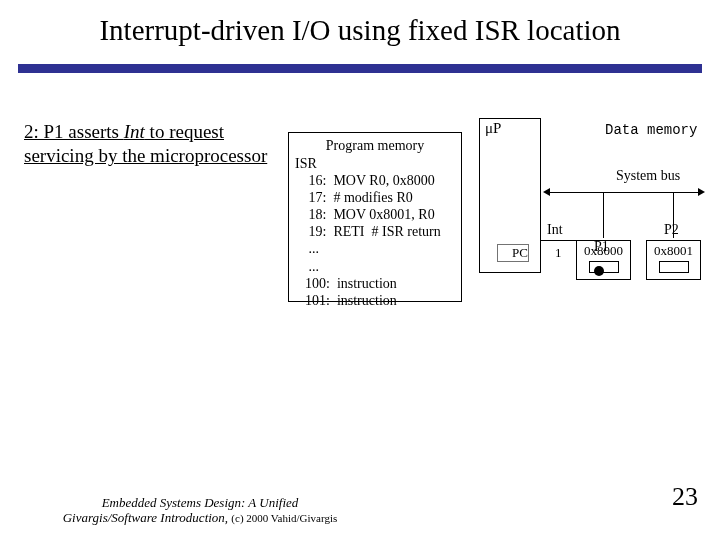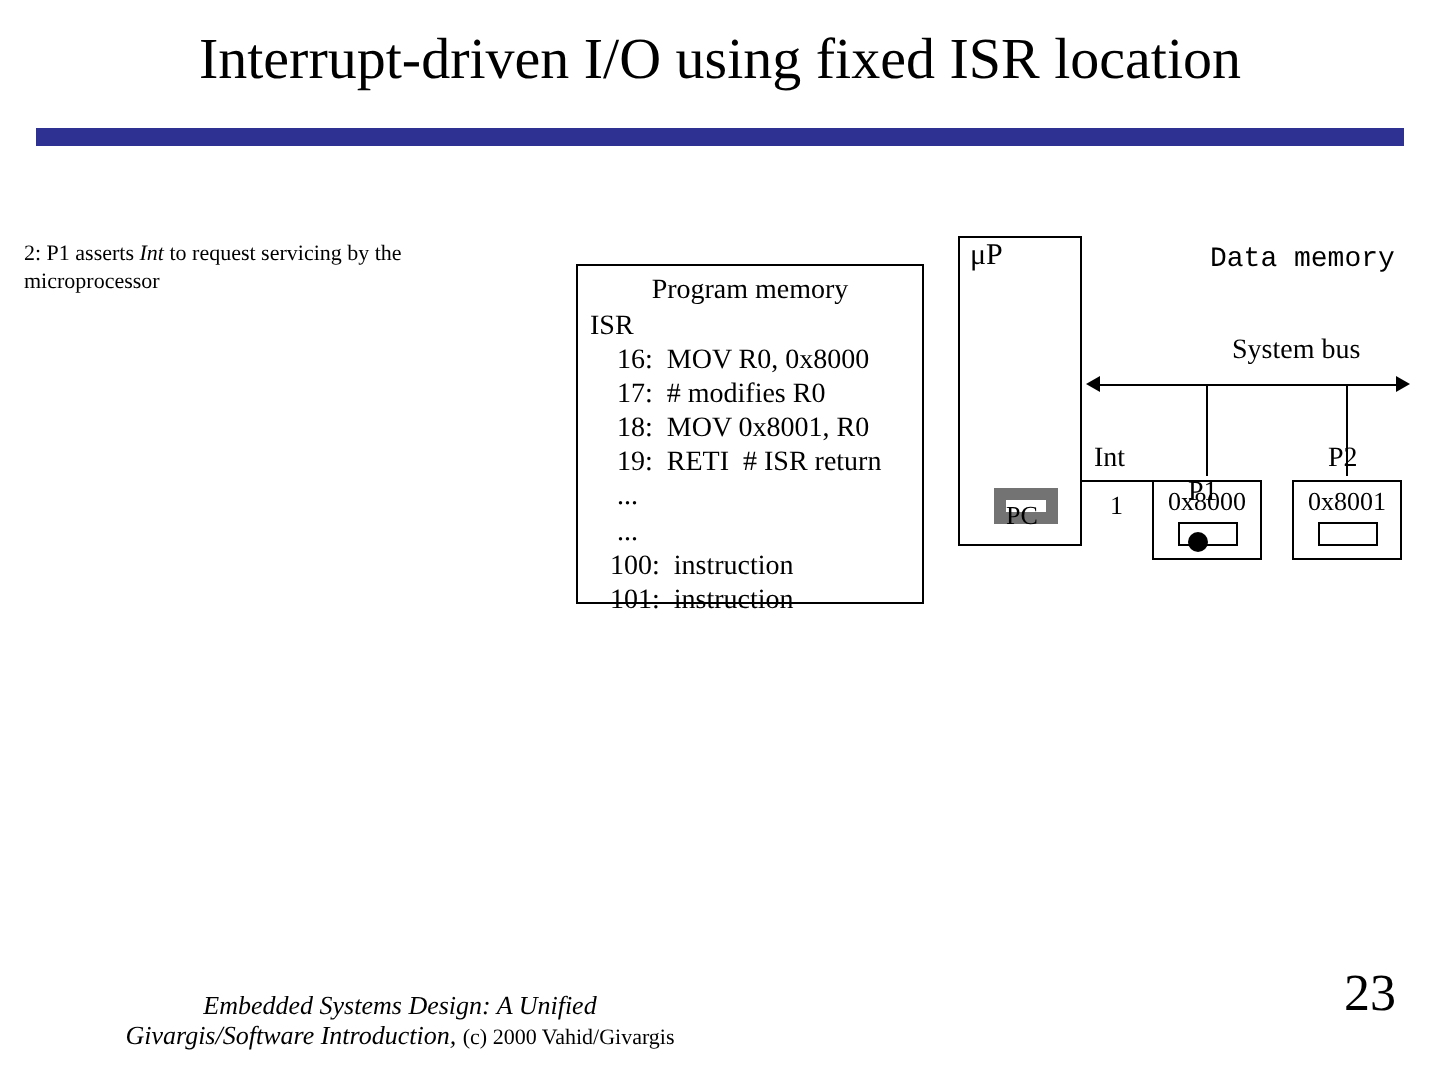--- a/index.html
+++ b/index.html
@@ -1,28 +1,28 @@
 <!DOCTYPE html>
 <html><head>
 <meta charset="utf-8">
 <style>
   * { box-sizing: border-box; margin: 0; padding: 0; }
   html, body { width: 720px; height: 540px; font-family: "Times New Roman", serif; background: #fff; color: #000; }
   .slide { position: relative; width: 720px; height: 540px; }
   .title { position: absolute; top: 14px; left: 0; right: 0; text-align: center; font-size: 29px; }
   .rule { position: absolute; left: 18px; right: 18px; top: 64px; height: 9px; background: #2e3192; }
-  .step { position: absolute; left: 12px; top: 120px; width: 256px; font-size: 11px; line-height: 1.28; }
+  .step { position: absolute; left: 24px; top: 120px; width: 256px; font-size: 19px; line-height: 1.28; text-decoration: underline; }
   .step .italic { font-style: italic; }
   .progmem { position: absolute; left: 288px; top: 132px; width: 174px; height: 170px; border: 1px solid #000; padding: 4px 6px 4px 6px; font-size: 14px; line-height: 1.22; }
   .progmem .pm-title { text-align: center; margin-bottom: 1px; }
   .progmem .group { }
   .progmem .line { white-space: pre; padding-left: 10px; }
   .mp-box { position: absolute; left: 479px; top: 118px; width: 62px; height: 155px; border: 1px solid #000; }
   .mp-label { position: absolute; left: 485px; top: 120px; font-size: 15px; }
-  .pc-box { position: absolute; left: 497px; top: 244px; width: 32px; height: 18px; border: 6px solid #737373; font-size: 13px; text-align: left; line-height: 16px; }
+  .pc-box { position: absolute; left: 497px; top: 244px; width: 32px; height: 18px; border: 1px solid #737373; font-size: 13px; text-align: right; line-height: 16px; }
   .int-label { position: absolute; left: 547px; top: 222px; font-size: 14px; }
   .int-one  { position: absolute; left: 555px; top: 245px; font-size: 13px; }
   .datamem-label { position: absolute; left: 605px; top: 122px; font-size: 14px; font-family: Liberation Mono, monospace; }
   .sysbus-label { position: absolute; left: 616px; top: 168px; font-size: 14px; }
   .bus-h { position: absolute; height: 0; border-top: 1px solid #000; }
   .bus-arrow-l, .bus-arrow-r { position: absolute; width: 0; height: 0; }
   .bus-arrow-l { border-top: 4px solid transparent; border-bottom: 4px solid transparent; border-right: 7px solid #000; }
   .bus-arrow-r { border-top: 4px solid transparent; border-bottom: 4px solid transparent; border-left: 7px solid #000; }
   .bus-v { position: absolute; width: 0; border-left: 1px solid #000; }
   .p1-label { position: absolute; left: 594px; top: 239px; font-size: 14px; }

